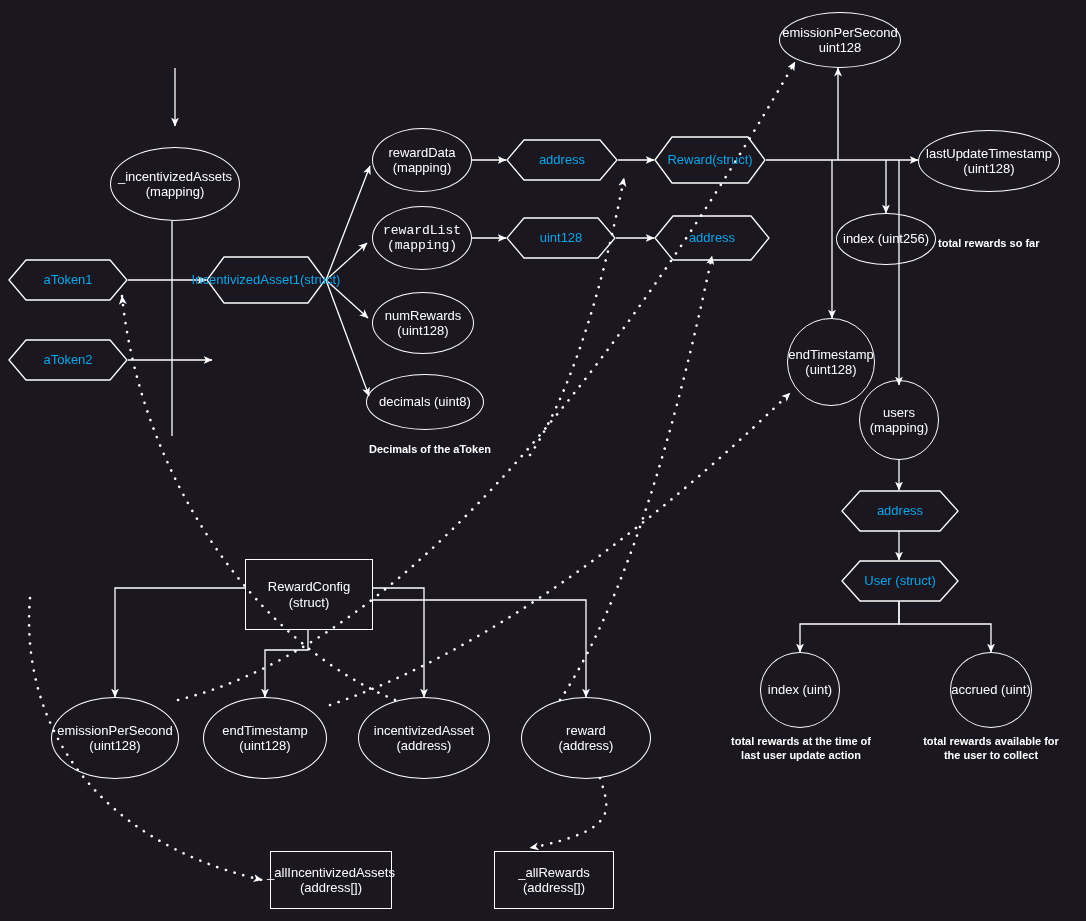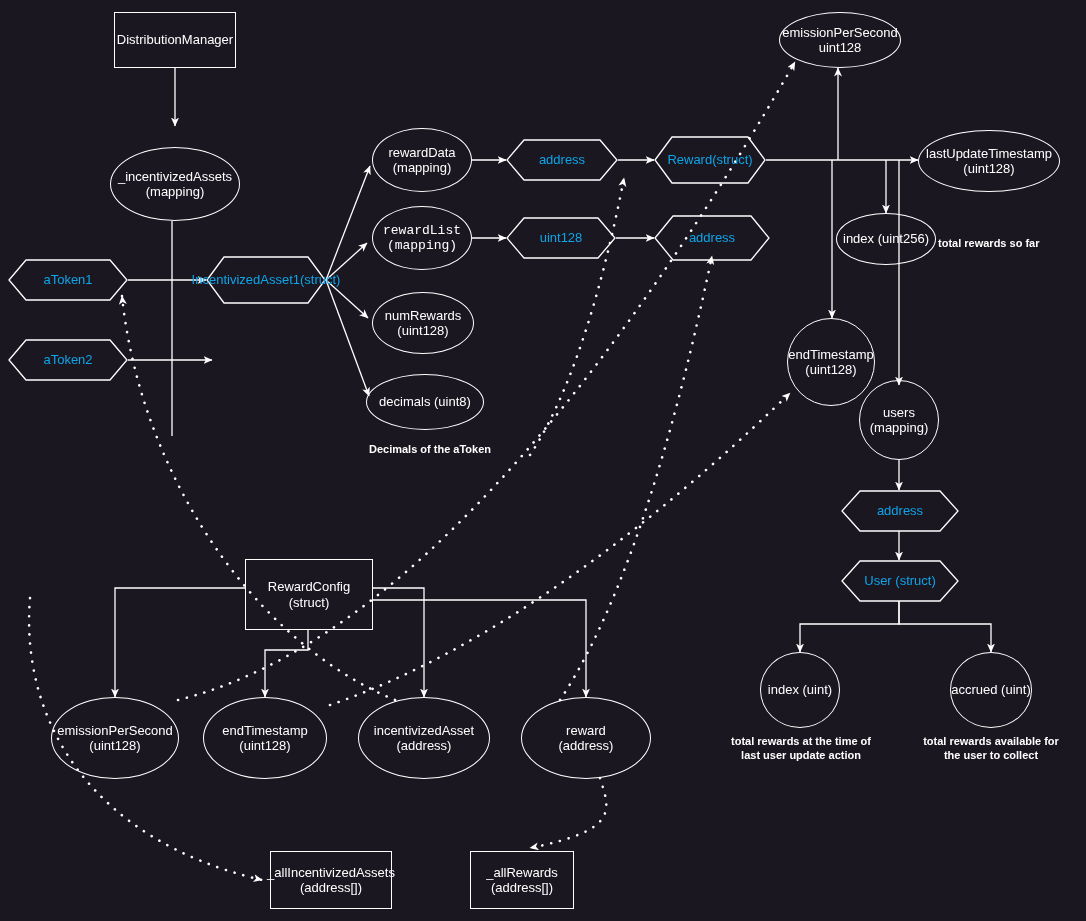--- a/index.html
+++ b/index.html
@@ -85,23 +85,20 @@
       <path d="M560,700 C640,580 690,360 712,256" marker-end="url(#ah)"></path>
        address (key, row1) --&gt;
       <path d="M530,455 C580,380 610,250 624,178" marker-end="url(#ah)"></path>
        _allRewards --&gt;
       <path d="M600,778 C610,810 620,830 530,848" marker-end="url(#ah)"></path>
        _allIncentivizedAssets --&gt;
       <path d="M30,598 C20,720 90,840 262,880" marker-end="url(#ah)"></path>
     </g>
   </svg>
 
-  <div class="node rect" style="left:114px;top:12px;width:122px;height:56px;">
-    <span class="lbl">DistributionManager</span>
-  </div>
 
   <div class="node ell" style="left:110px;top:147px;width:130px;height:74px;">
     <span class="lbl">
       <span>_incentivizedAssets</span><br>
       <span>(mapping)</span>
     </span>
   </div>
 
   <div class="hexwrap" style="left:8px;top:259px;width:120px;height:42px;">
     <svg width="120" height="42">
@@ -274,21 +271,21 @@
     </span>
   </div>
 
   <div class="node rect" style="left:270px;top:851px;width:122px;height:58px;">
     <span class="lbl">
       <span>_allIncentivizedAssets</span><br>
       <span>(address[])</span>
     </span>
   </div>
 
-  <div class="node rect" style="left:470px;top:851px;width:104px;height:58px;">
+  <div class="node rect" style="left:494px;top:851px;width:120px;height:58px;">
     <span class="lbl">
       <span>_allRewards</span><br>
       <span>(address[])</span>
     </span>
   </div>
 
   <div class="note" style="left:938px;top:237px;width:140px;text-align:left;">total rewards so far</div>
 
   <div class="note" style="left:330px;top:443px;width:200px;">Decimals of the aToken</div>
 

